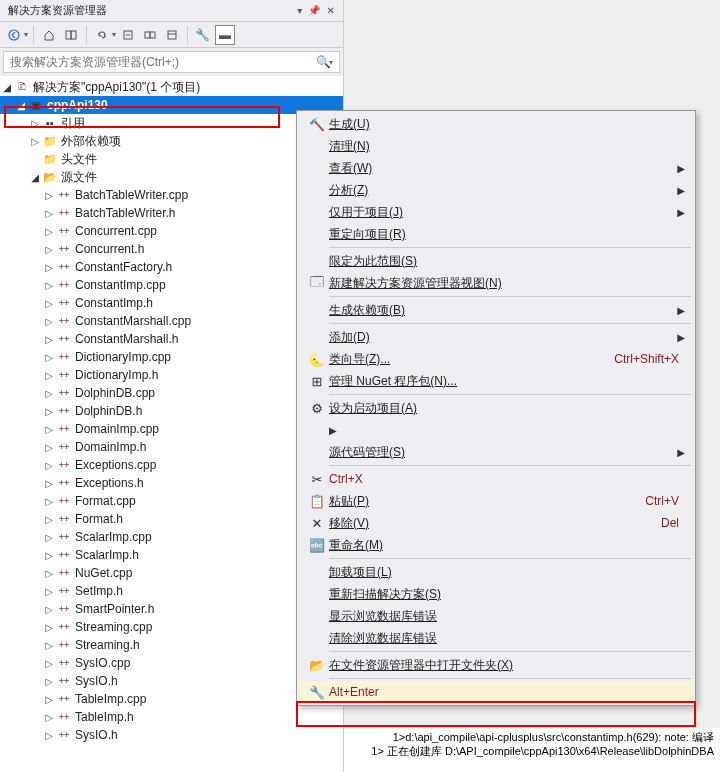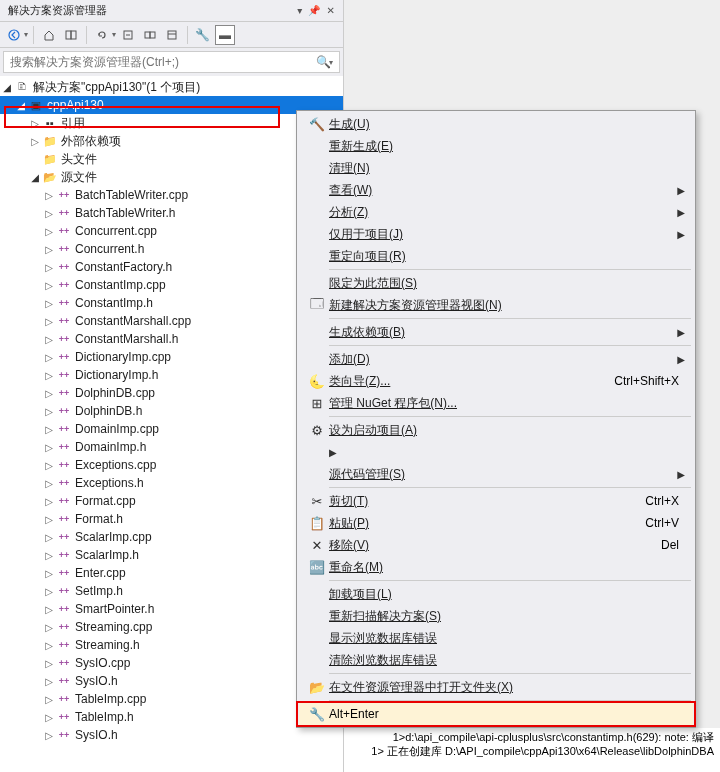--- a/index.html
+++ b/index.html
@@ -40,21 +40,21 @@
     .node.selected .lbl { color:#fff;}
     .node.selected .ar.open::before { color:#fff;}
 
     .highlight-box1 { position:absolute; left:4px; top:106px; width:276px; height:22px; border:2px solid #e80000; pointer-events:none; z-index:5;}
 
     .ctx-menu { position:absolute; left:296px; top:110px; width:400px; background:#eeeef2; border:1px solid #999; box-shadow:3px 3px 6px rgba(0,0,0,0.25); z-index:10; padding:2px;}
     .mi { display:flex; align-items:center; height:22px; padding:0 6px; cursor:pointer;}
     .mi.highlighted { background:#fef3d6; }
     .mi .mic { width:24px; text-align:center; color:#333; font-size:13px; flex-shrink:0;}
     .mi .mlbl { flex:1; font-size:12px; color:#1e1e1e;text-decoration:underline;}
-    .mi .msc { font-size:12px; color:#000000; padding-right:8px;}
+    .mi .msc { font-size:12px; color:#7f1d1d; padding-right:8px;}
     .mi .sub { font-size:10px; color:#333; padding-right:2px;}
     .msep { height:1px; background:#ccc; margin:2px 2px 2px 30px;}
 
     .highlight-box2 { position:absolute; left:296px; top:701px; width:400px; height:26px; border:2px solid #e80000; pointer-events:none; z-index:20;}
 
     .output-bg { position:absolute; left:344px; top:728px; right:0; bottom:0; background:#fff; padding:2px 6px; font-family:Consolas,monospace; font-size:11px; color:#000; overflow:hidden; white-space:nowrap;}
     .output-bg .ln { line-height:14px;text-align:right;}
 
     .ind1 { padding-left:0;}
     .indP { padding-left:14px;}
@@ -135,21 +135,21 @@
 
   <div class="tree">
     <div class="node ind1">
       <span class="ar open"></span>
         <span class="ic sol">🗈</span>
       <span class="lbl">解决方案"cppApi130"(1 个项目)</span>
     </div>
     <div class="node indP selected">
       <span class="ar open"></span>
         <span class="ic proj">▣</span>
-      <span class="lbl" style="font-weight:normal;">cppApi130</span>
+      <span class="lbl" style="font-weight:bold;">cppApi130</span>
     </div>
     <div class="node indC">
       <span class="ar closed"></span>
         <span class="ic ref">▪▪</span>
       <span class="lbl">引用</span>
     </div>
     <div class="node indC">
       <span class="ar closed"></span>
         <span class="ic fol">📁</span>
       <span class="lbl">外部依赖项</span>
@@ -266,21 +266,21 @@
           <span class="lbl">ScalarImp.cpp</span>
         </div>
         <div class="node indF">
           <span class="ar closed"></span>
           <span class="ic h">++</span>
           <span class="lbl">ScalarImp.h</span>
         </div>
         <div class="node indF">
           <span class="ar closed"></span>
           <span class="ic cpp">++</span>
-          <span class="lbl">Enter.cpp</span>
+          <span class="lbl">NuGet.cpp</span>
         </div>
         <div class="node indF">
           <span class="ar closed"></span>
           <span class="ic h">++</span>
           <span class="lbl">SetImp.h</span>
         </div>
         <div class="node indF">
           <span class="ar closed"></span>
           <span class="ic h">++</span>
           <span class="lbl">SmartPointer.h</span>
@@ -323,24 +323,20 @@
       </div>
   </div>
 </div>
 
 <div class="highlight-box1"></div>
 
 <div class="ctx-menu" id="ctx">
     <div class="mi">
       <span class="mic">🔨</span>
       <span class="mlbl">生成(U)</span>
-    </div>
-    <div class="mi">
-      <span class="mic"></span>
-      <span class="mlbl">重新生成(E)</span>
     </div>
     <div class="mi">
       <span class="mic"></span>
       <span class="mlbl">清理(N)</span>
     </div>
     <div class="mi">
       <span class="mic"></span>
       <span class="mlbl">查看(W)</span>
       <span class="sub">▶</span>
     </div>
@@ -398,21 +394,20 @@
       <span class="sub">▶</span>
     </div>
     <div class="mi">
       <span class="mic"></span>
       <span class="mlbl">源代码管理(S)</span>
       <span class="sub">▶</span>
     </div>
     <div class="msep"></div>
     <div class="mi">
       <span class="mic">✂</span>
-      <span class="mlbl">剪切(T)</span>
       <span class="msc">Ctrl+X</span>
     </div>
     <div class="mi">
       <span class="mic">📋</span>
       <span class="mlbl">粘贴(P)</span>
       <span class="msc">Ctrl+V</span>
     </div>
     <div class="mi">
       <span class="mic">✕</span>
       <span class="mlbl">移除(V)</span>

